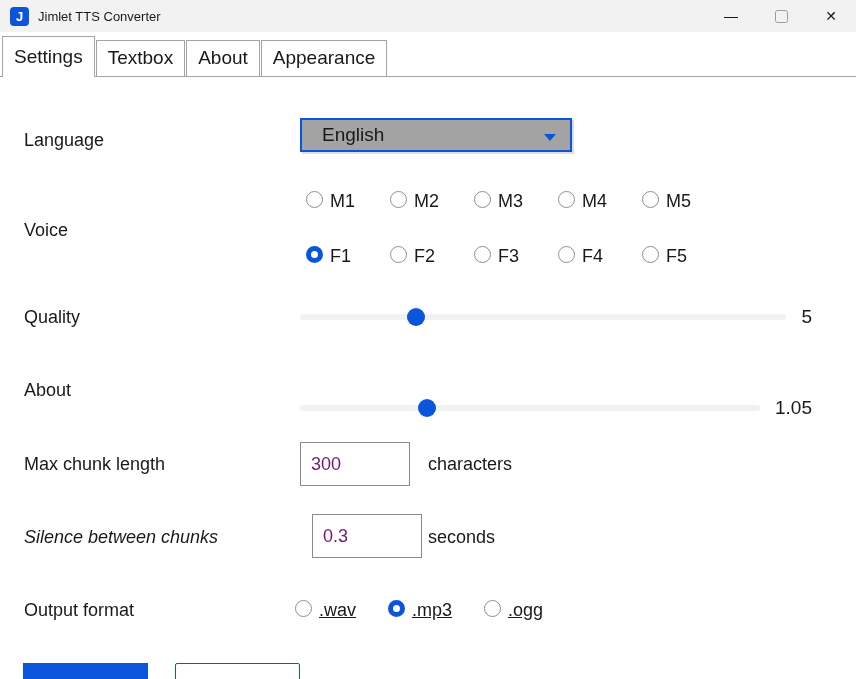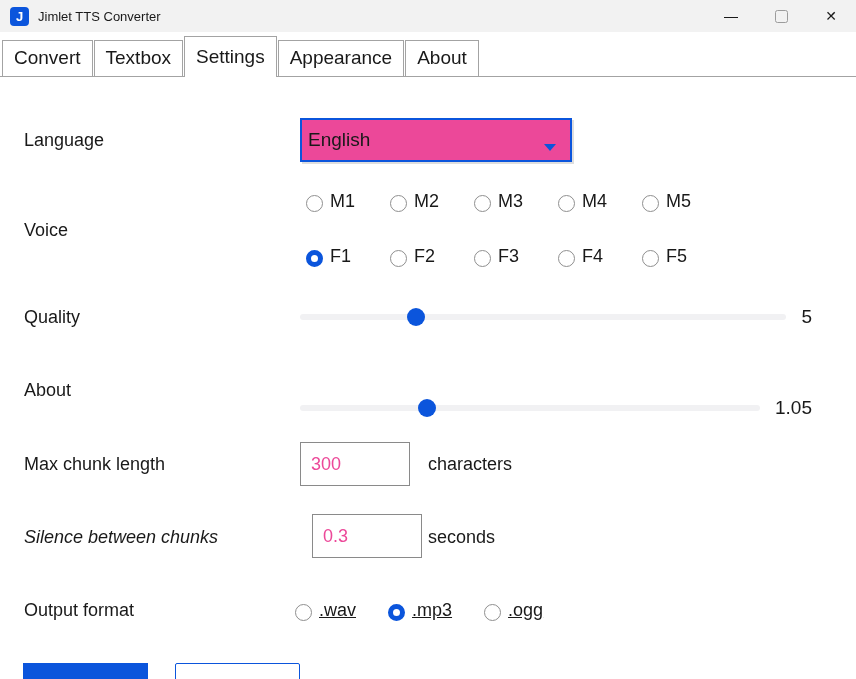--- a/index.html
+++ b/index.html
@@ -21,44 +21,44 @@
   .maximize-box{width:11px;height:11px;border:1px solid #9c9c9c;border-radius:2.5px;}
   
   .tabbar{position:absolute;top:32px;left:0;right:0;height:45px;box-sizing:border-box;
     display:flex;align-items:flex-end;padding-left:2px;border-bottom:1px solid #a3a3a3;
     background:#fff;}
   .tab{border:1px solid #a3a3a3;border-bottom:none;background:#fff;font-size:19px;
     padding:6px 11px 7px;margin-right:1px;margin-top:5px;position:relative;white-space:nowrap;}
   .tab.active{margin-top:0;padding-top:9px;padding-bottom:9px;margin-bottom:-1px;z-index:2;}
   
   .field-label{position:absolute;left:24px;font-size:18px;white-space:nowrap;}
-  .combobox{position:absolute;left:300px;top:118px;width:272px;height:44px;box-sizing:border-box;
-    border:2px solid var(--accent);background:#ec4899;box-shadow:2px 2px 0 #dedede;
-    display:flex;align-items:center;padding-left:6px;font-size:19px;}
+  .combobox{position:absolute;left:300px;top:118px;width:272px;height:34px;box-sizing:border-box;
+    border:2px solid var(--accent);background:#a3a3a3;box-shadow:2px 2px 0 #dedede;
+    display:flex;align-items:center;padding-left:20px;font-size:19px;}
   .combo-arrow{position:absolute;right:14px;bottom:9px;width:0;height:0;
     border-left:6px solid transparent;border-right:6px solid transparent;
     border-top:7px solid var(--accent);}
   
   .radio-row{position:absolute;display:flex;align-items:center;}
-  .radio-item{display:flex;align-items:flex-end;}
+  .radio-item{display:flex;align-items:flex-start;}
   .voice-row .radio-item{width:84px;flex:0 0 auto;}
   .format-row{gap:32px;text-decoration:underline;}
   .radio-circle{width:17px;height:17px;box-sizing:border-box;border:1px solid #8f8f8f;
     border-radius:50%;background:#fff;margin-right:7px;flex:0 0 auto;}
   .radio-circle.checked{border:5px solid var(--accent);}
   .radio-label{font-size:18px;white-space:nowrap;}
   
   .slider-row{position:absolute;left:300px;width:512px;height:24px;display:flex;align-items:center;}
   .track{flex:1;height:6px;background:#f1f1f3;border-radius:3px;position:relative;margin-right:15px;}
   .thumb{position:absolute;top:50%;transform:translateY(-50%);width:18px;height:18px;
     border-radius:50%;background:var(--accent);}
   .slider-value{font-size:19px;}
   
   .num-input{position:absolute;left:300px;width:110px;height:44px;box-sizing:border-box;
-    border:1px solid #8a8a8a;background:#fff;font-family:inherit;font-size:18px;color:#ec4899;
+    border:1px solid #8a8a8a;background:#fff;font-family:inherit;font-size:18px;color:#701a75;
     padding:0 6px 0 10px;outline:none;}
   .unit-label{position:absolute;left:428px;font-size:18px;white-space:nowrap;}
   
   .btn-primary{position:absolute;left:23px;top:663px;width:125px;height:38px;
     background:var(--accent);border:none;}
   .btn-secondary{position:absolute;left:175px;top:663px;width:125px;height:38px;
     background:#fff;border:1px solid var(--accent);border-radius:2px;box-sizing:border-box;}
 </style>
 </head>
 <body style="--accent: #0b55dc;">
@@ -73,25 +73,24 @@
     <div class="ctrl">
       <span class="maximize-box"></span>
     </div>
     <div class="ctrl">
       <span>✕</span>
     </div>
   </div>
 </div>
 
 <div class="tabbar">
-  <div class="tab">Convert</div>
+  <div class="tab active">Settings</div>
   <div class="tab">Textbox</div>
-  <div class="tab active">Settings</div>
+  <div class="tab">About</div>
   <div class="tab">Appearance</div>
-  <div class="tab">About</div>
 </div>
 
 <div class="field-label" style="top:130px;">Language</div>
 <div class="combobox">
   <span>English</span>
   <span class="combo-arrow"></span>
 </div>
 
 <div class="field-label" style="top:220px;">Voice</div>
 

